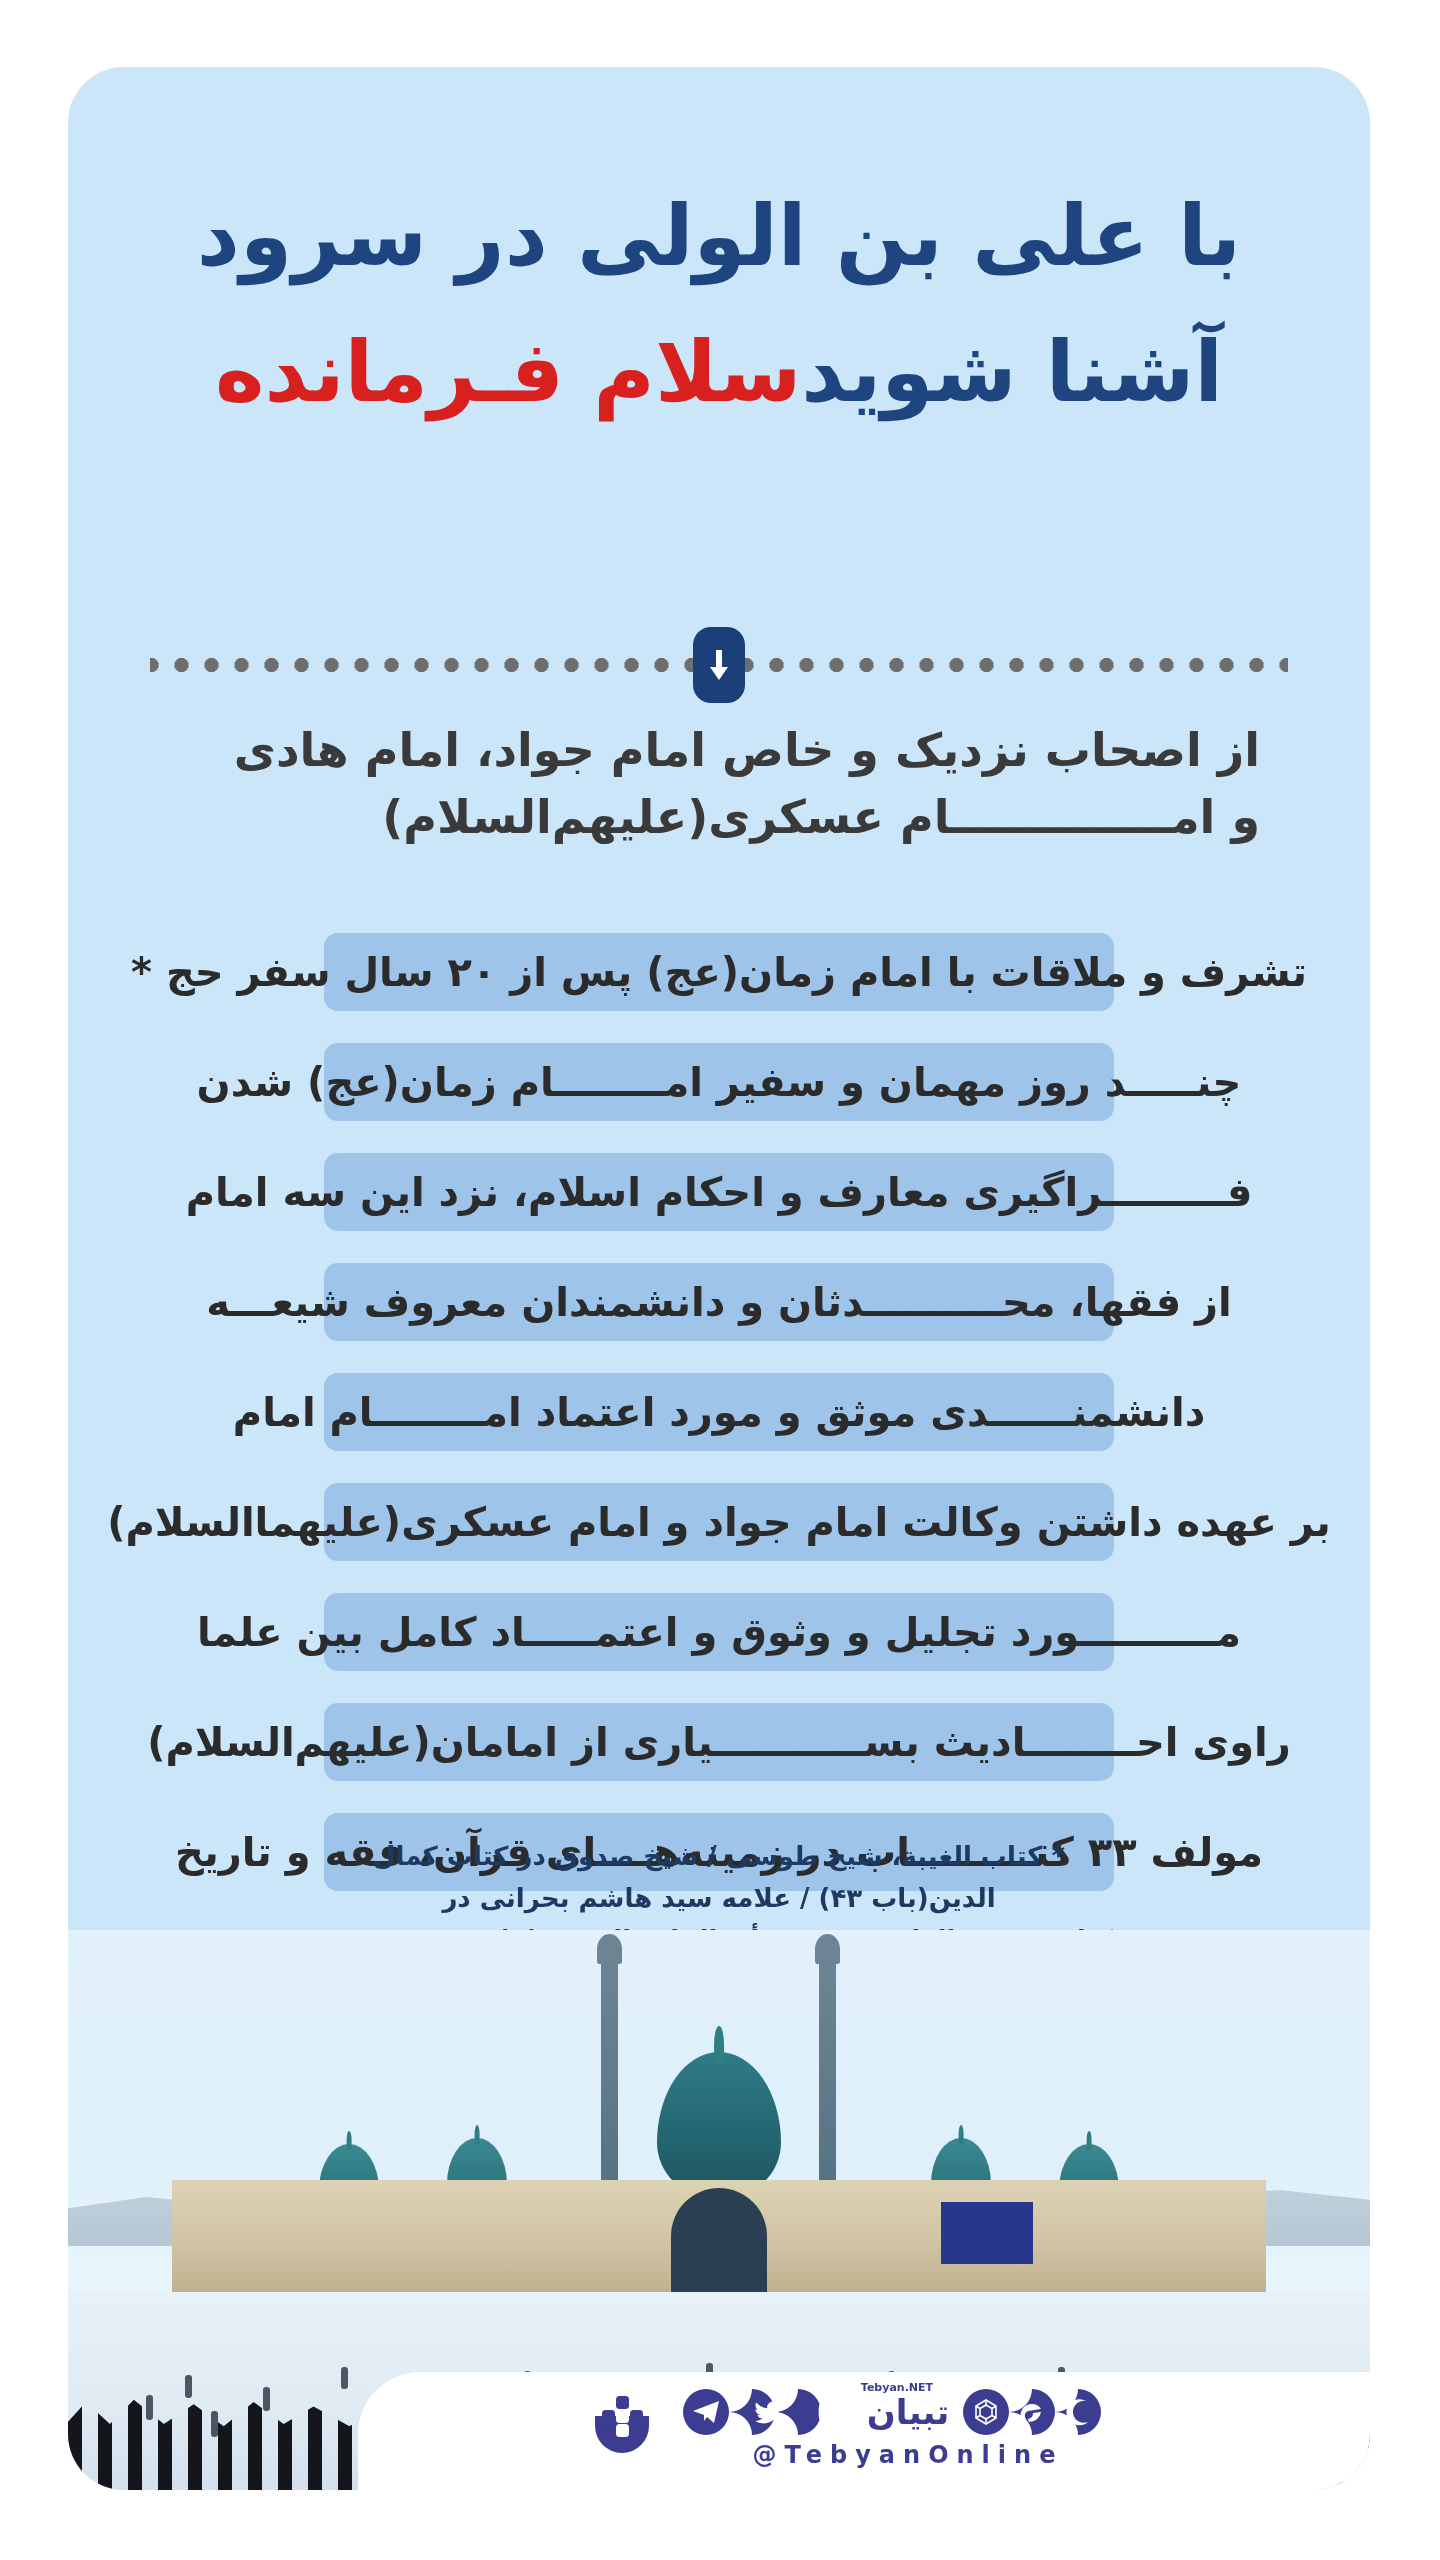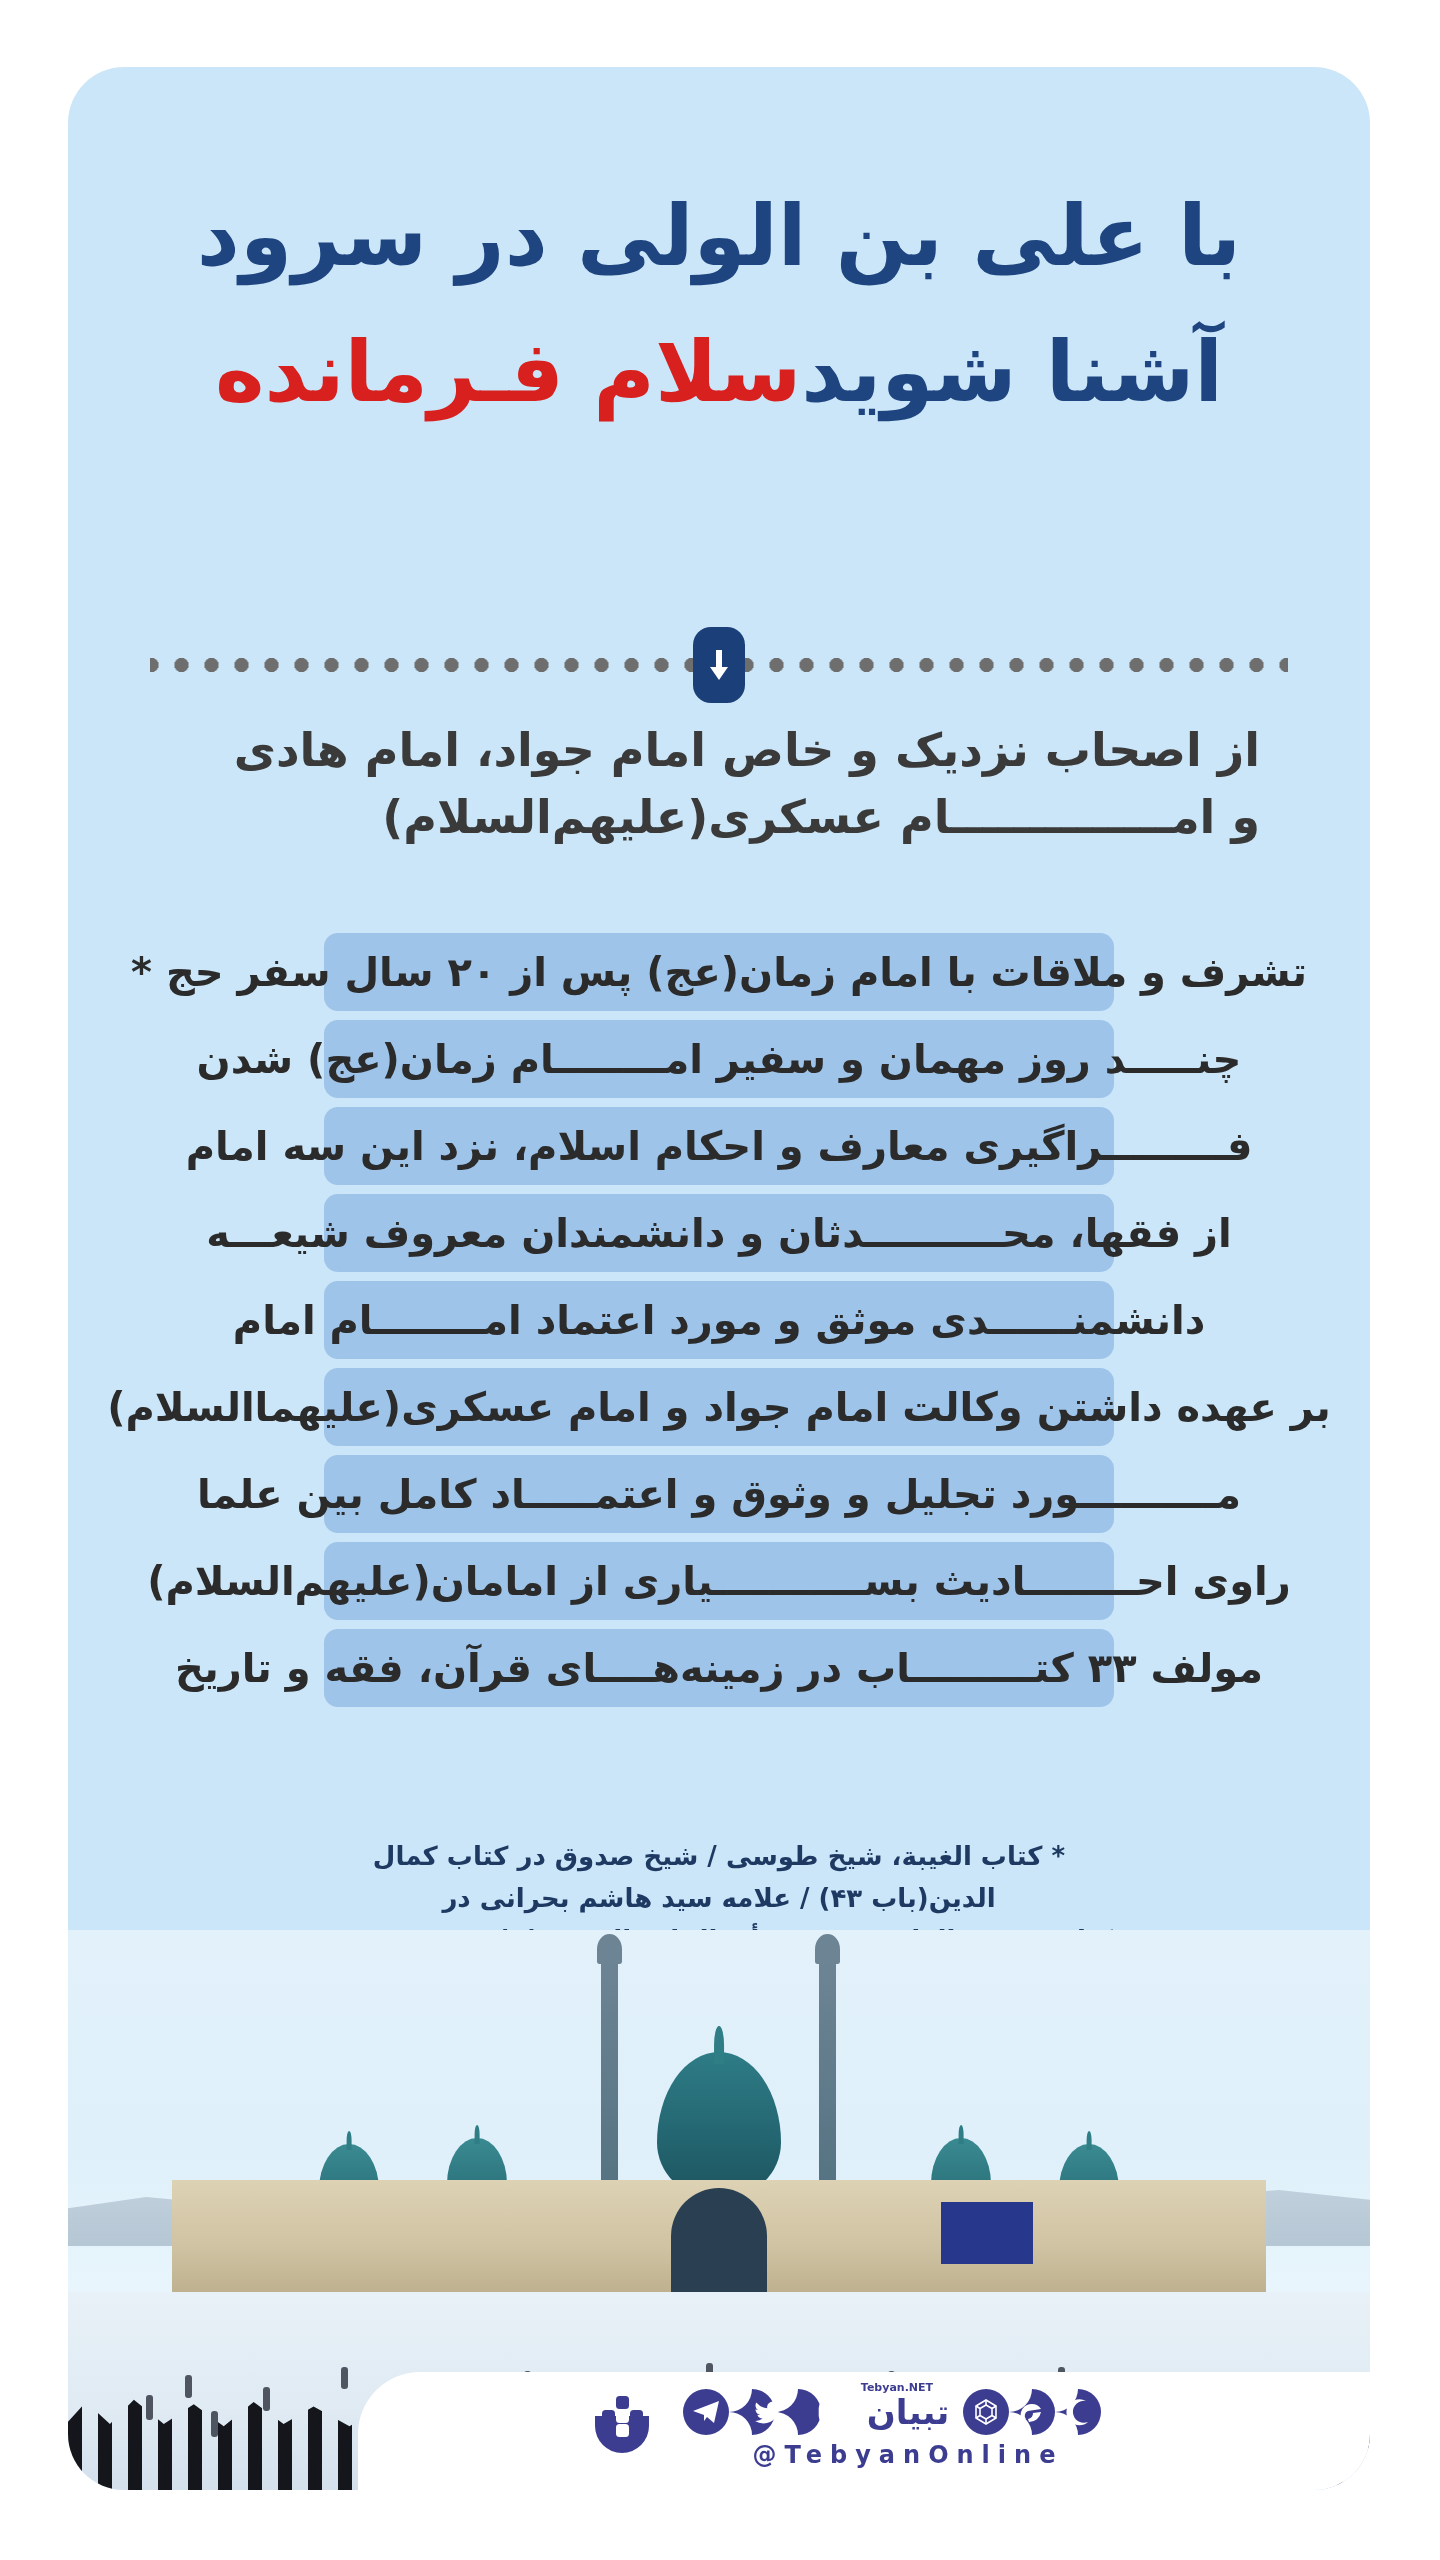--- a/index.html
+++ b/index.html
@@ -74,21 +74,21 @@
     font-size:46px;
     font-weight:bold;
     line-height:1.45;
   }
   #subtitle .sub-l{display:block;white-space:nowrap;}
   #subtitle .sub-l2{letter-spacing:0px;}
 
   
   #fact-list{
     position:absolute; left:256px; right:256px; top:866px;
-    display:flex; flex-direction:column; gap:9px;
+    display:flex; flex-direction:column; gap:32px;
   }
   .fact-row{
     background:#9ec4ea;
     border-radius:14px;
     height:78px;
     display:flex; align-items:center; justify-content:center;
     direction:rtl;
     padding:0 16px;
     box-sizing:border-box;
   }

